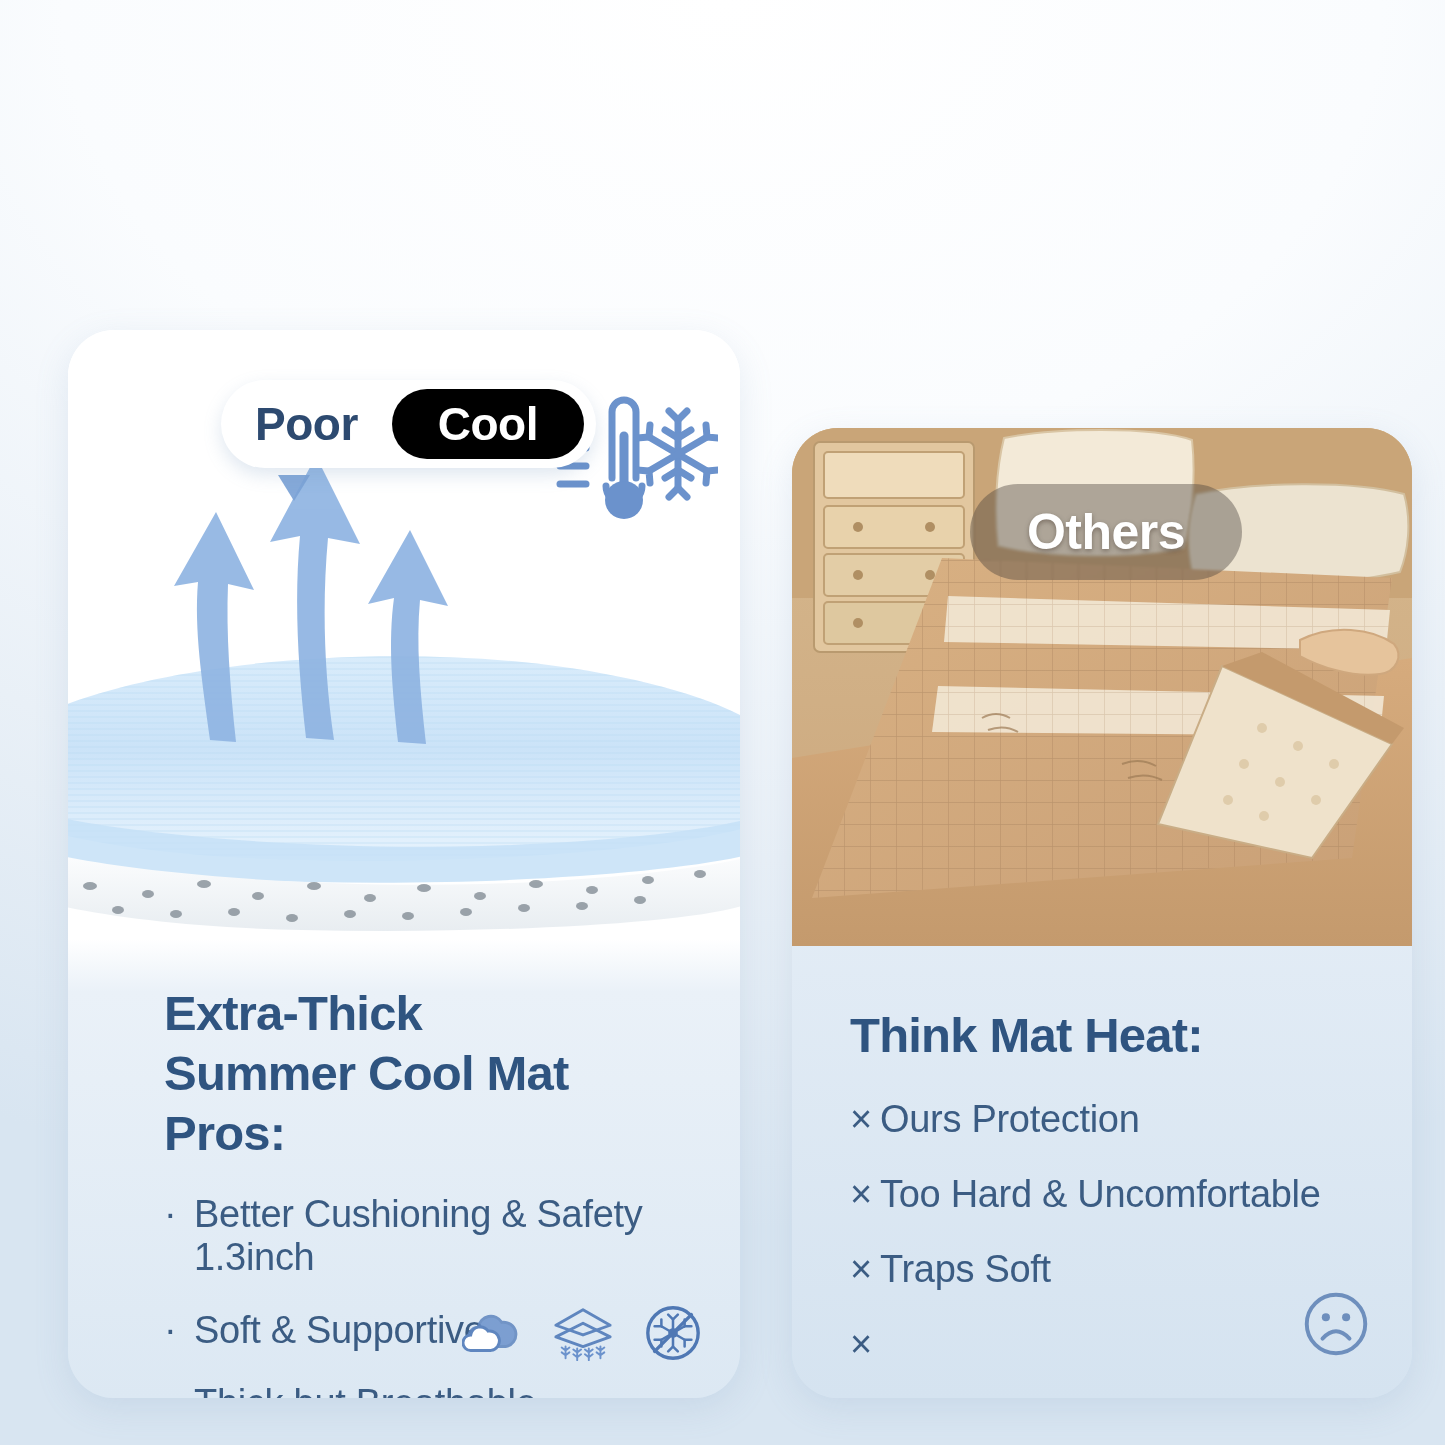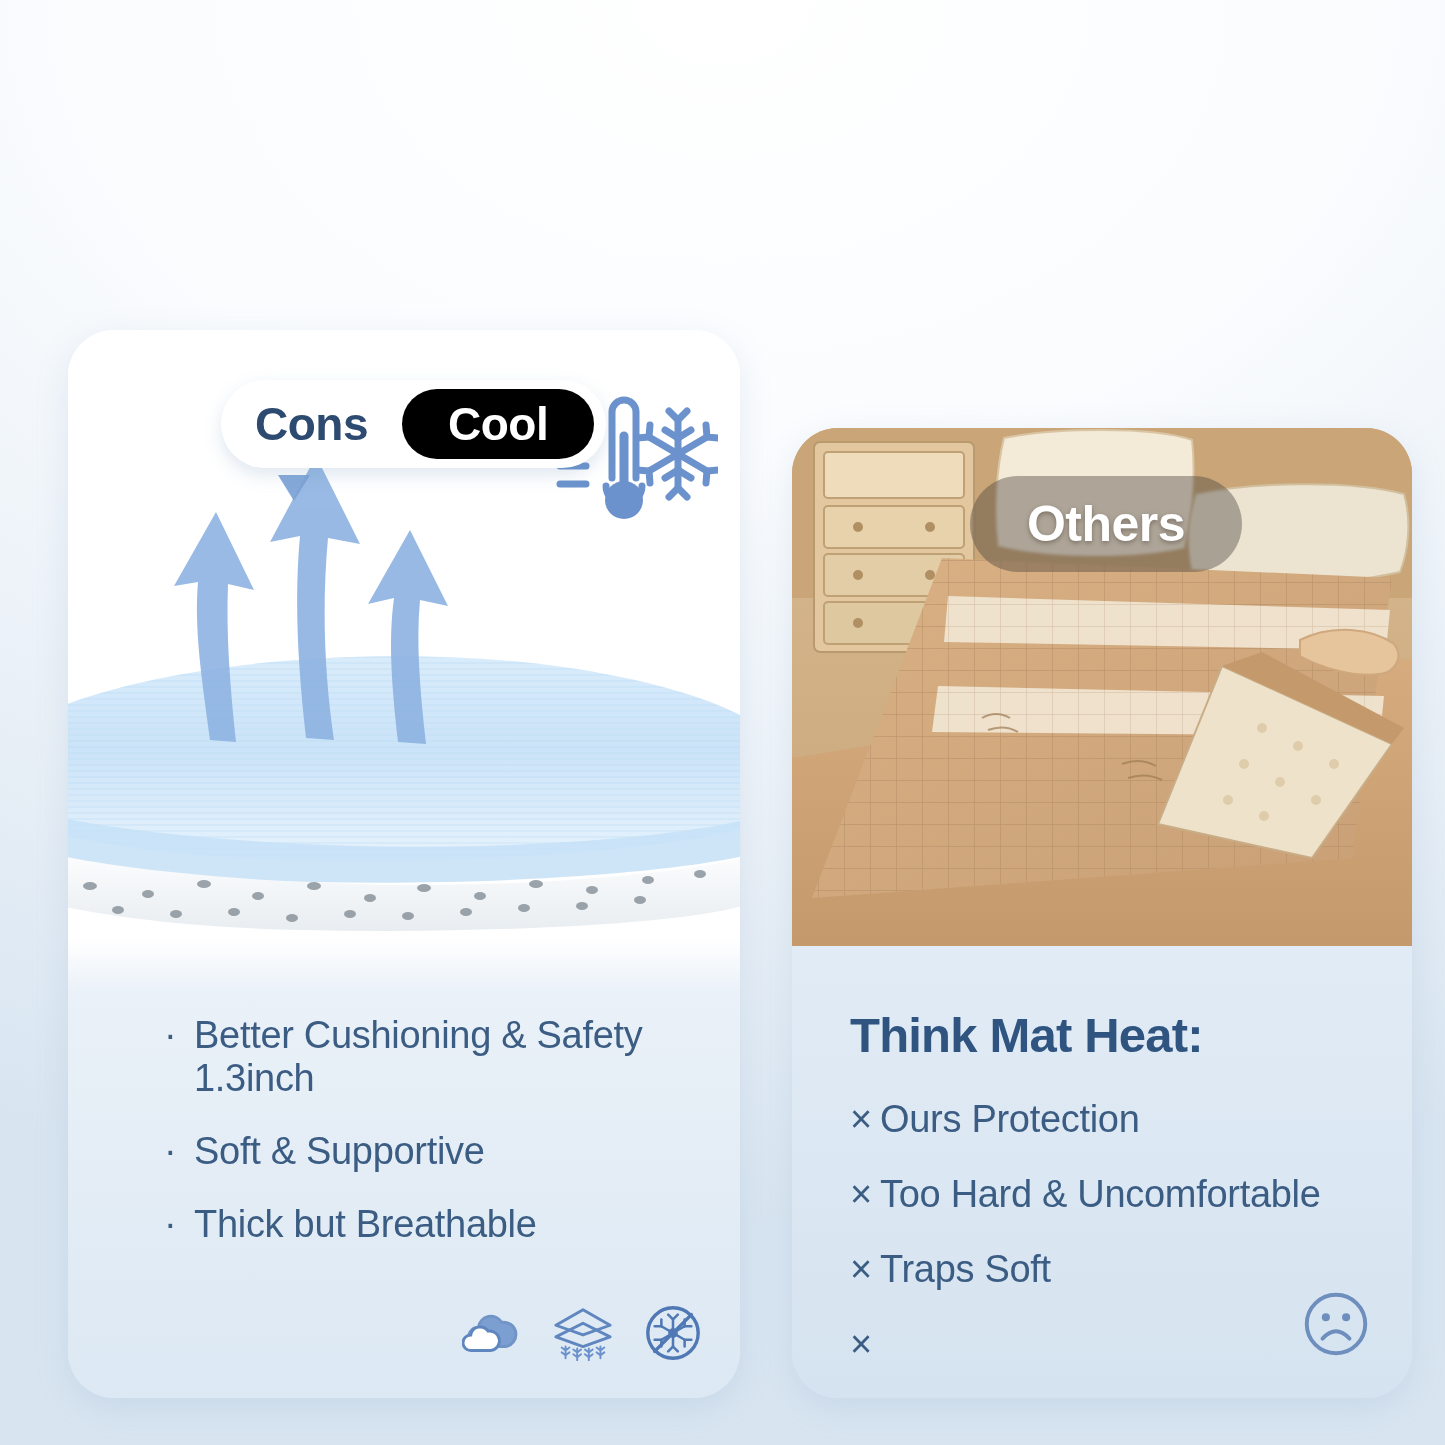--- a/index.html
+++ b/index.html
@@ -80,21 +80,21 @@
 
   
   .thermo{position:absolute;right:22px;top:60px;width:168px;height:140px;z-index:4;}
 
   
   .mat{position:absolute;left:-16px;bottom:-10px;width:706px;height:330px;}
 
   
   .bedscene{position:absolute;inset:0;background:#d9b183;}
   .others-tag{
-    position:absolute;left:178px;top:48px;width:272px;height:96px;
+    position:absolute;left:178px;top:56px;width:272px;height:96px;
     background:rgba(70,62,58,.40);border-radius:999px;
     display:flex;align-items:center;justify-content:center;z-index:7;
     backdrop-filter:blur(1px);
   }
   .others-tag span{
     color:#ffffff;font-size:50px;font-weight:800;letter-spacing:-.5px;
     text-shadow:0 2px 5px rgba(60,45,35,.45);
   }
 
   
@@ -212,28 +212,30 @@
             <path d="M-29 17 L29 -17"></path>
           <path d="M0 -34 l-9 -9 M0 -34 l9 -9 M0 34 l-9 9 M0 34 l9 9"></path>
           <path d="M-29 -17 l-12 1 M-29 -17 l1 -12 M29 17 l12 -1 M29 17 l-1 12"></path>
           <path d="M-29 17 l-12 -1 M-29 17 l1 12 M29 -17 l12 1 M29 -17 l-1 -12"></path>
           <path d="M0 -16 l-13 -8 M0 -16 l13 -8 M0 16 l-13 8 M0 16 l13 8"></path>
         </g>
       </svg>
 
       <div class="badge-tail"></div>
       <div class="badge">
-        <span class="stay">Cons</span>
+        <span class="stay">Poor</span>
         <span class="cool">Cool</span>
       </div>
     </div>
 
     <div class="body">
       <div class="blk left-blk" style="top:0;padding-top:46px;">
         <h2 class="h2">
+          <span>Extra-Thick</span>
+          <span class="l2">Summer Cool Mat Pros:</span>
         </h2>
         <ul class="pts">
           <li>
             <span class="mk">·</span>
             <span>Better Cushioning &amp; Safety 1.3inch</span>
           </li>
           <li>
             <span class="mk">·</span>
             <span>Soft &amp; Supportive</span>
           </li>

